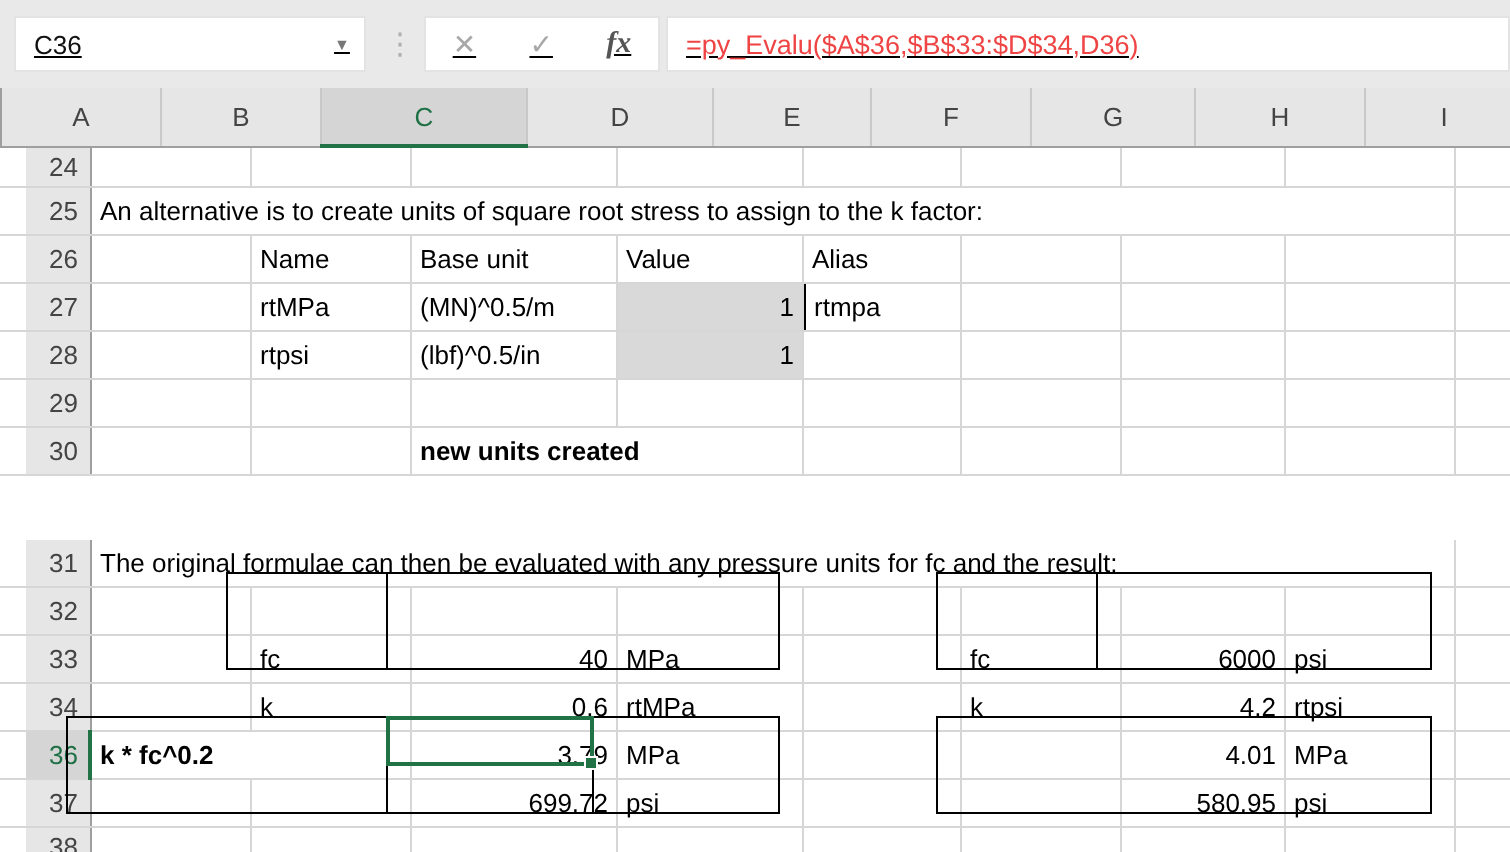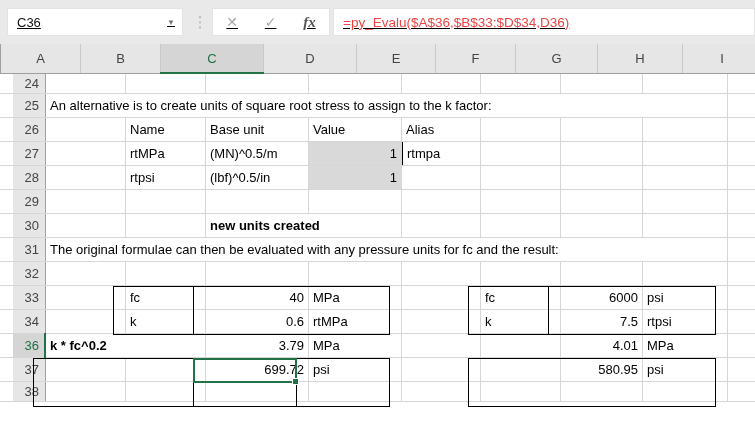--- a/index.html
+++ b/index.html
@@ -181,21 +181,21 @@
         <div class="row-header">30</div>
         <div class="cell" style="flex: 0 0 80px;"></div>
         <div class="cell" style="flex: 0 0 80px;"></div>
         <div class="cell b" style="flex: 0 0 196px;">new units created</div>
         <div class="cell" style="flex: 0 0 79px;"></div>
         <div class="cell" style="flex: 0 0 80px;"></div>
         <div class="cell" style="flex: 0 0 82px;"></div>
         <div class="cell" style="flex: 0 0 85px;"></div>
         <div class="cell" style="flex: 0 0 79px;"></div>
       </div>
-      <div class="grid-row" style="height: 24px;">
+      <div class="grid-row" style="height: 24px; margin-top: 32px;">
         <div class="row-header">31</div>
         <div class="cell" style="flex: 0 0 682px;">The original formulae can then be evaluated with any pressure units for fc and the result:</div>
         <div class="cell" style="flex: 0 0 79px;"></div>
       </div>
       <div class="grid-row" style="height: 24px;">
         <div class="row-header">32</div>
         <div class="cell" style="flex: 0 0 80px;"></div>
         <div class="cell" style="flex: 0 0 80px;"></div>
         <div class="cell" style="flex: 0 0 103px;"></div>
         <div class="cell" style="flex: 0 0 93px;"></div>
@@ -218,21 +218,21 @@
         <div class="cell" style="flex: 0 0 79px;"></div>
       </div>
       <div class="grid-row" style="height: 24px;">
         <div class="row-header">34</div>
         <div class="cell" style="flex: 0 0 80px;"></div>
         <div class="cell" style="flex: 0 0 80px;">k</div>
         <div class="cell ar" style="flex: 0 0 103px;">0.6</div>
         <div class="cell" style="flex: 0 0 93px;">rtMPa</div>
         <div class="cell" style="flex: 0 0 79px;"></div>
         <div class="cell" style="flex: 0 0 80px;">k</div>
-        <div class="cell ar" style="flex: 0 0 82px;">7.5</div>
+        <div class="cell ar" style="flex: 0 0 82px;">4.2</div>
         <div class="cell" style="flex: 0 0 85px;">rtpsi</div>
         <div class="cell" style="flex: 0 0 79px;"></div>
       </div>
       <div class="grid-row" style="height: 24px;">
         <div class="row-header sel">36</div>
         <div class="cell b" style="flex: 0 0 160px;">k * fc^0.2</div>
         <div class="cell ar" style="flex: 0 0 103px;">3.79</div>
         <div class="cell" style="flex: 0 0 93px;">MPa</div>
         <div class="cell" style="flex: 0 0 79px;"></div>
         <div class="cell" style="flex: 0 0 80px;"></div>

